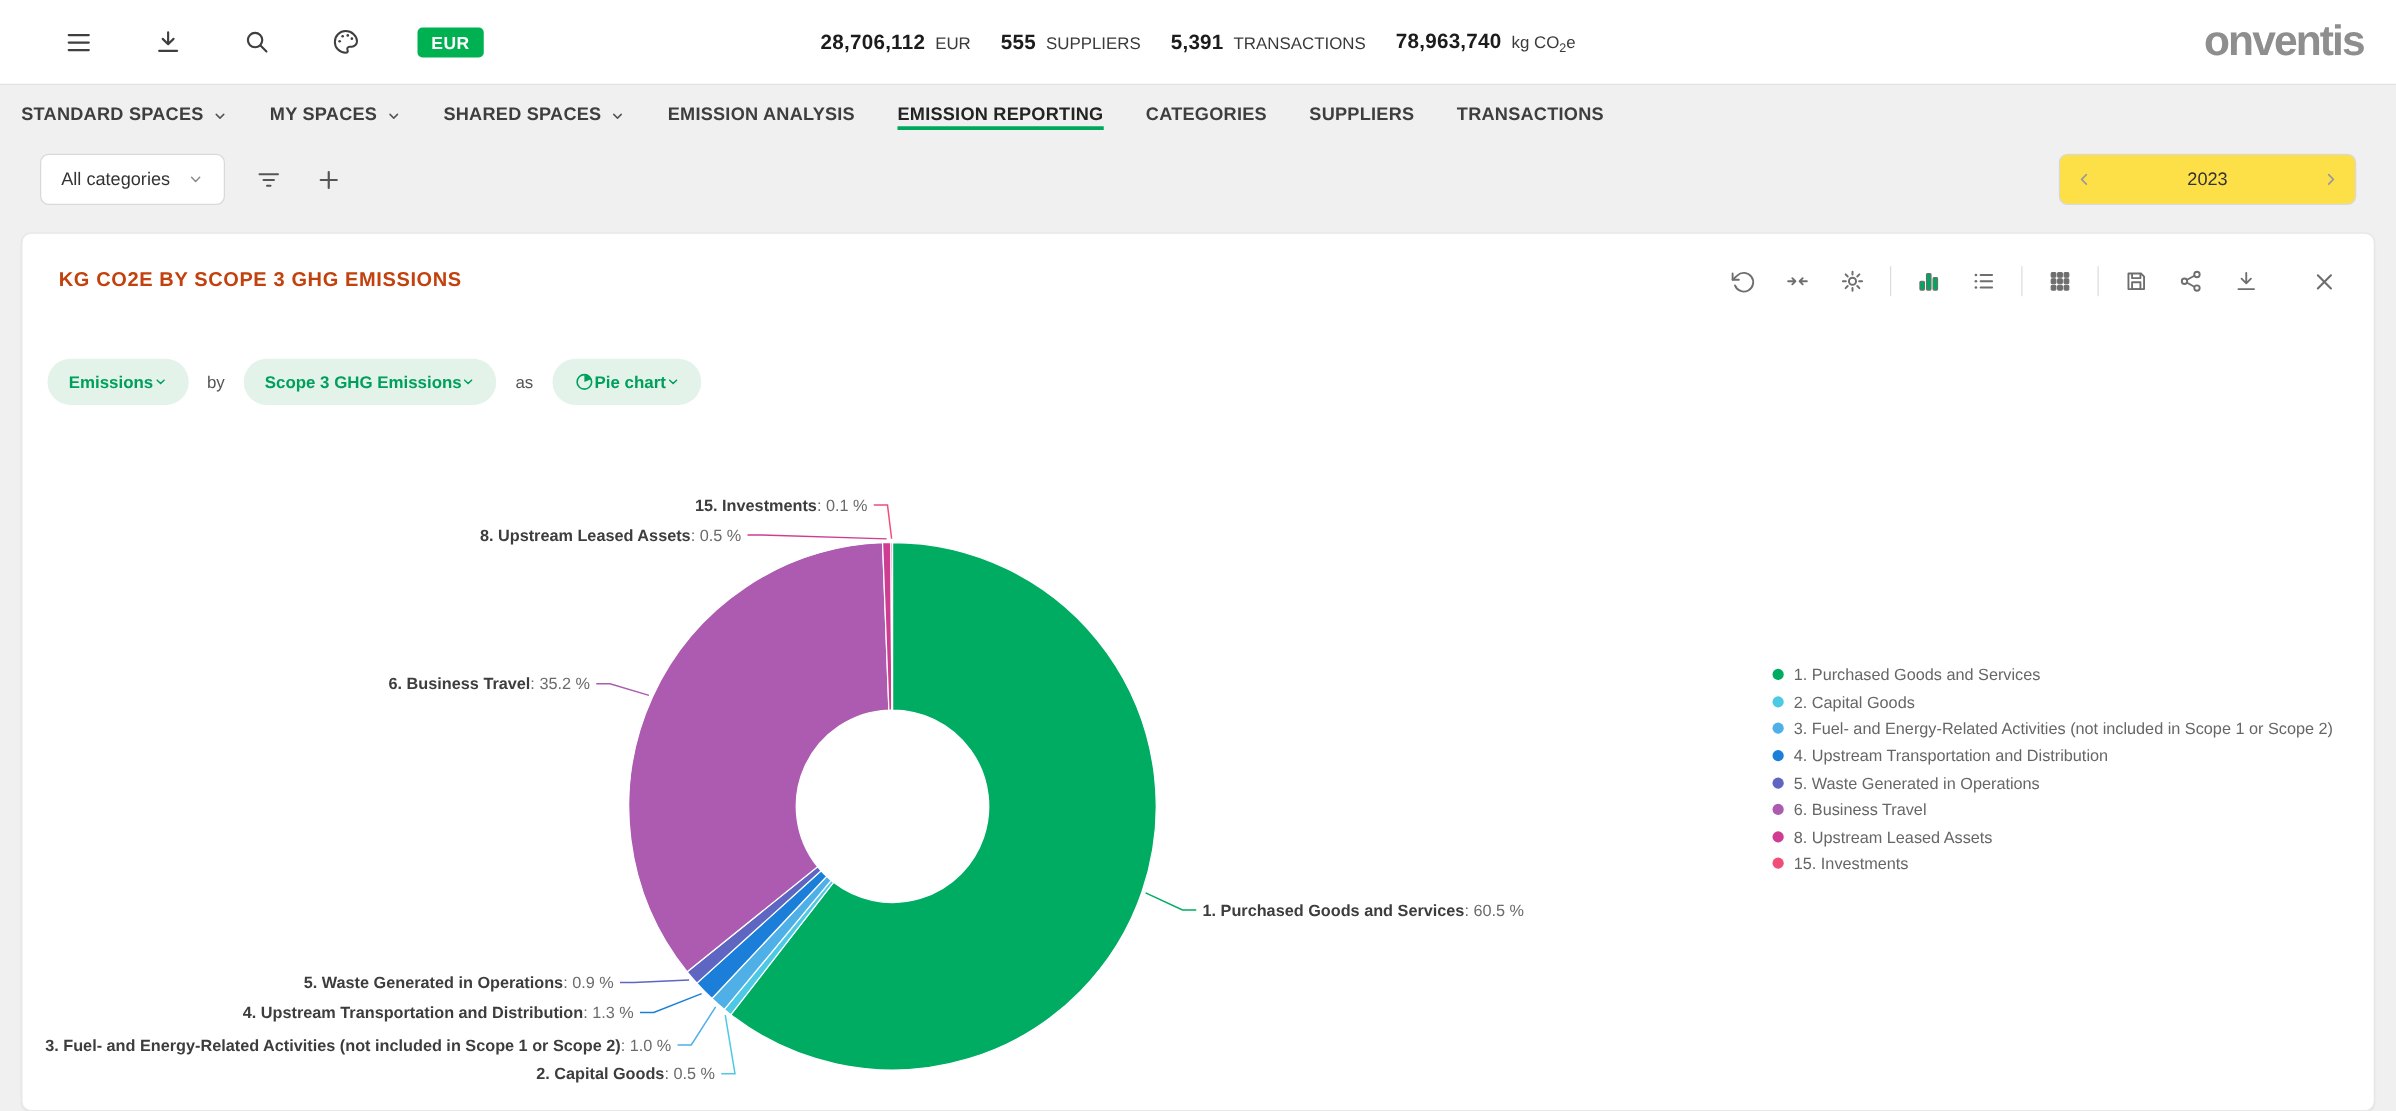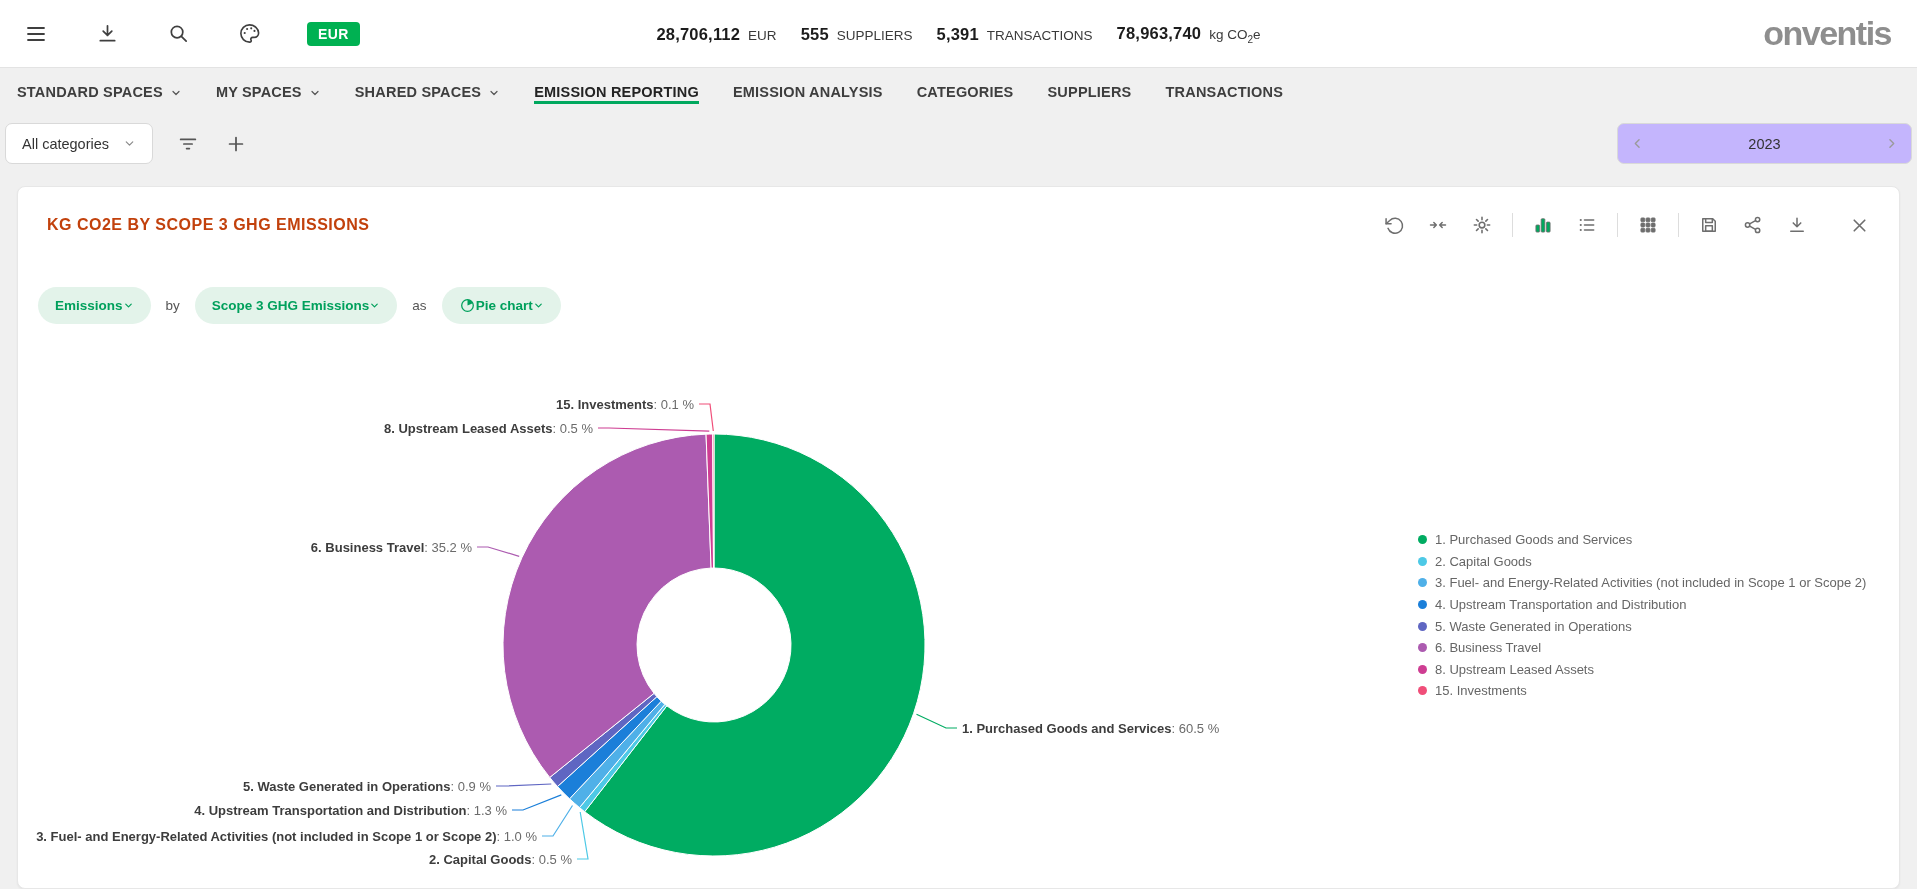--- a/index.html
+++ b/index.html
@@ -9,21 +9,21 @@
     background:#f0f0f0;
     overflow:hidden;
     position:relative;
   }
   .icon-btn { display:flex; align-items:center; justify-content:center; cursor:pointer; background:none; border:none; padding:0; }
   .icon-btn svg { display:block; }
 
   
   .topbar {
     height:68px; background:#fff; border-bottom:1px solid #e3e3e3;
-    display:flex; align-items:center; padding:0 26px 0 24px; position:relative;
+    display:flex; align-items:center; padding:0 26px 0 51px; position:relative;
   }
   .top-icons { display:flex; align-items:center; gap:48px; }
   .eur-badge {
     margin-left:46px; background:#00B152; color:#fff; font-weight:bold;
     font-size:14px; padding:4px 11px; border-radius:4px; letter-spacing:.4px;
   }
   .stats { position:absolute; left:50%; top:0; height:68px; transform:translateX(-50%);
     display:flex; gap:24px; align-items:center; }
   .stat { display:flex; align-items:baseline; gap:8px; white-space:nowrap; }
   .stat-value { font-size:16.5px; font-weight:bold; color:#1c1c1c; letter-spacing:.2px; }
@@ -32,26 +32,26 @@
   .logo { margin-left:auto; font-size:34px; font-weight:bold; color:#8e8e8e; letter-spacing:-1.5px; }
 
   
   .nav-row { display:flex; align-items:stretch; height:48px; padding:12px 17px; gap:34px; }
   .nav-tab { display:flex; align-items:center; gap:7px; font-size:14.5px; font-weight:bold;
     color:#3e3e3e; border-bottom:3px solid transparent; padding-top:3px; cursor:pointer; letter-spacing:.2px; white-space:nowrap; }
   .nav-tab.active { border-bottom-color:#00A85E; color:#232323; }
   .nav-tab svg { margin-top:2px; }
 
   
-  .filter-row { height:55px; padding:0 5px; display:flex; align-items:center; }
+  .filter-row { height:55px; padding:0 32px; display:flex; align-items:center; }
   .category-pill { background:#fff; border:1px solid #d9d9d9; border-radius:7px; height:41px;
     padding:0 16px; display:flex; align-items:center; gap:14px; font-size:14.5px; color:#333; cursor:pointer; }
   .filter-btn { margin-left:24px; } .plus-btn { margin-left:26px; }
-  .year-pill { margin-left:auto; background:#c4b5fd; border:1px solid #d9d9d9; border-radius:7px;
-    height:41px; width:295px; display:flex; align-items:center; justify-content:space-between;
+  .year-pill { margin-left:auto; background:#fde047; border:1px solid #d9d9d9; border-radius:7px;
+    height:41px; width:238px; display:flex; align-items:center; justify-content:space-between;
     padding:0 12px; font-size:14.5px; color:#333; }
 
   
   .panel { margin:15px 17px 0; background:#fff; border:1px solid #e7e7e7; border-radius:8px;
     height:703px; box-shadow:0 1px 2px rgba(0,0,0,.05); position:relative; }
   .panel-header { height:76px; display:flex; align-items:center; justify-content:space-between; padding:0 29px; }
   .panel-title { font-size:16px; font-weight:bold; color:#c2410c; letter-spacing:.5px; }
   .toolbar { display:flex; align-items:center; gap:24px; }
   .toolbar .icon-btn svg { stroke:#6e6e6e; }
   .tb-divider { width:1px; height:24px; background:#ddd; margin:0 -4px; }
@@ -141,25 +141,25 @@
     <svg width="12" height="12" viewBox="0 0 24 24" fill="none" stroke="#555" stroke-width="2.4" stroke-linecap="round" stroke-linejoin="round">
         <path d="M6 9l6 6 6-6"></path>
       </svg>
   </div>
   <div class="nav-tab">
     <span>SHARED SPACES</span>
     <svg width="12" height="12" viewBox="0 0 24 24" fill="none" stroke="#555" stroke-width="2.4" stroke-linecap="round" stroke-linejoin="round">
         <path d="M6 9l6 6 6-6"></path>
       </svg>
   </div>
+  <div class="nav-tab">
+    <span>EMISSION ANALYSIS</span>
+  </div>
   <div class="nav-tab active">
     <span>EMISSION REPORTING</span>
-  </div>
-  <div class="nav-tab">
-    <span>EMISSION ANALYSIS</span>
   </div>
   <div class="nav-tab">
     <span>CATEGORIES</span>
   </div>
   <div class="nav-tab">
     <span>SUPPLIERS</span>
   </div>
   <div class="nav-tab">
     <span>TRANSACTIONS</span>
   </div>

